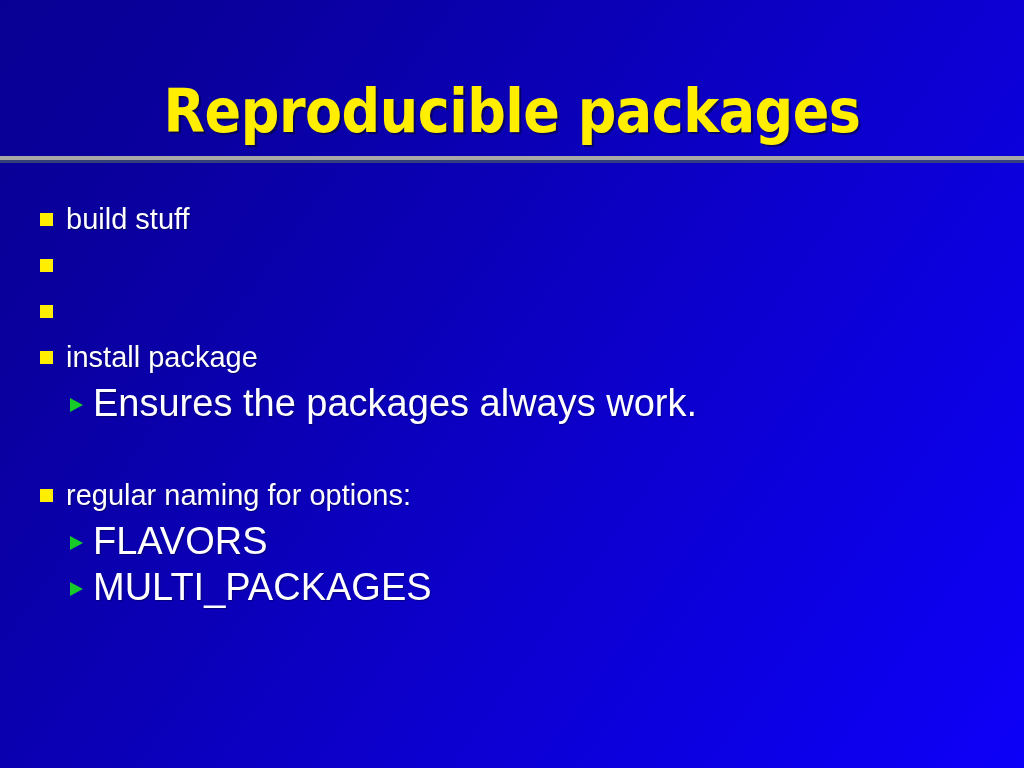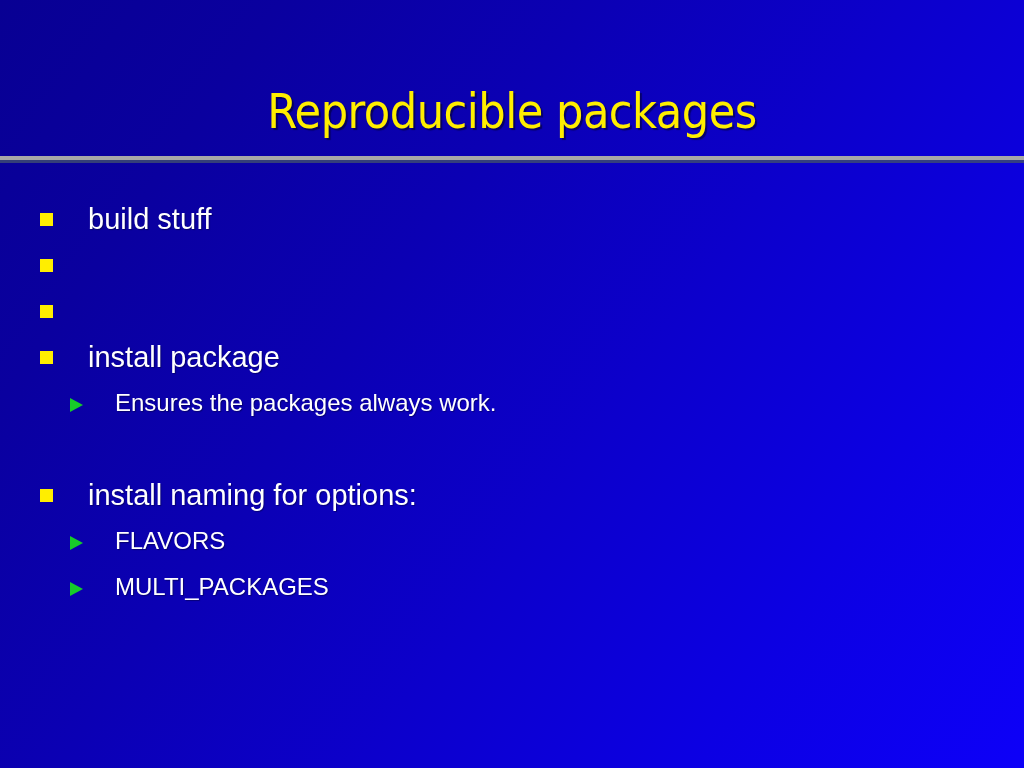--- a/index.html
+++ b/index.html
@@ -35,22 +35,22 @@
     left: 0;
     top: 74px;
     width: 1024px;
     height: 80px;
     text-align: center;
   }
   #slide-title {
     display: block;
     color: #ffee00;
     font-family: "DejaVu Sans Condensed", "DejaVu Sans", sans-serif;
-    font-weight: normal;
-    font-size: 48px;
+    font-weight: bold;
+    font-size: 60px;
     line-height: 74px;
     letter-spacing: -0.5px;
     white-space: nowrap;
     text-shadow: 2px 2px 1px rgba(0,0,0,0.45);
   }
 
   
   #title-rule {
     position: absolute;
     left: 0;
@@ -110,24 +110,23 @@
     margin-right: 10px;
   }
 
   .row-text {
     color: #ffffff;
     font-family: "Liberation Sans", sans-serif;
     font-size: 29px;
     line-height: 42px;
     white-space: nowrap;
     text-shadow: 1px 1px 1px rgba(0,0,0,0.35);
-    margin-left: 22px;
   }
   .row.level2 .row-text {
-    font-size: 24px;
+    font-size: 38px;
   }
 </style>
 </head>
 <body>
 
 <div id="slide">
 
   <div id="title-area">
     <span id="slide-title">Reproducible packages</span>
   </div>
@@ -157,21 +156,21 @@
 
     <div class="row level2">
       <span class="bullet-tri"></span>
       <span class="row-text">Ensures the packages always work.</span>
     </div>
 
     <div class="row spacer"></div>
 
     <div class="row level1">
       <span class="bullet-sq"></span>
-      <span class="row-text">install naming for options:</span>
+      <span class="row-text">regular naming for options:</span>
     </div>
 
     <div class="row level2">
       <span class="bullet-tri"></span>
       <span class="row-text">FLAVORS</span>
     </div>
 
     <div class="row level2">
       <span class="bullet-tri"></span>
       <span class="row-text">MULTI_PACKAGES</span>

